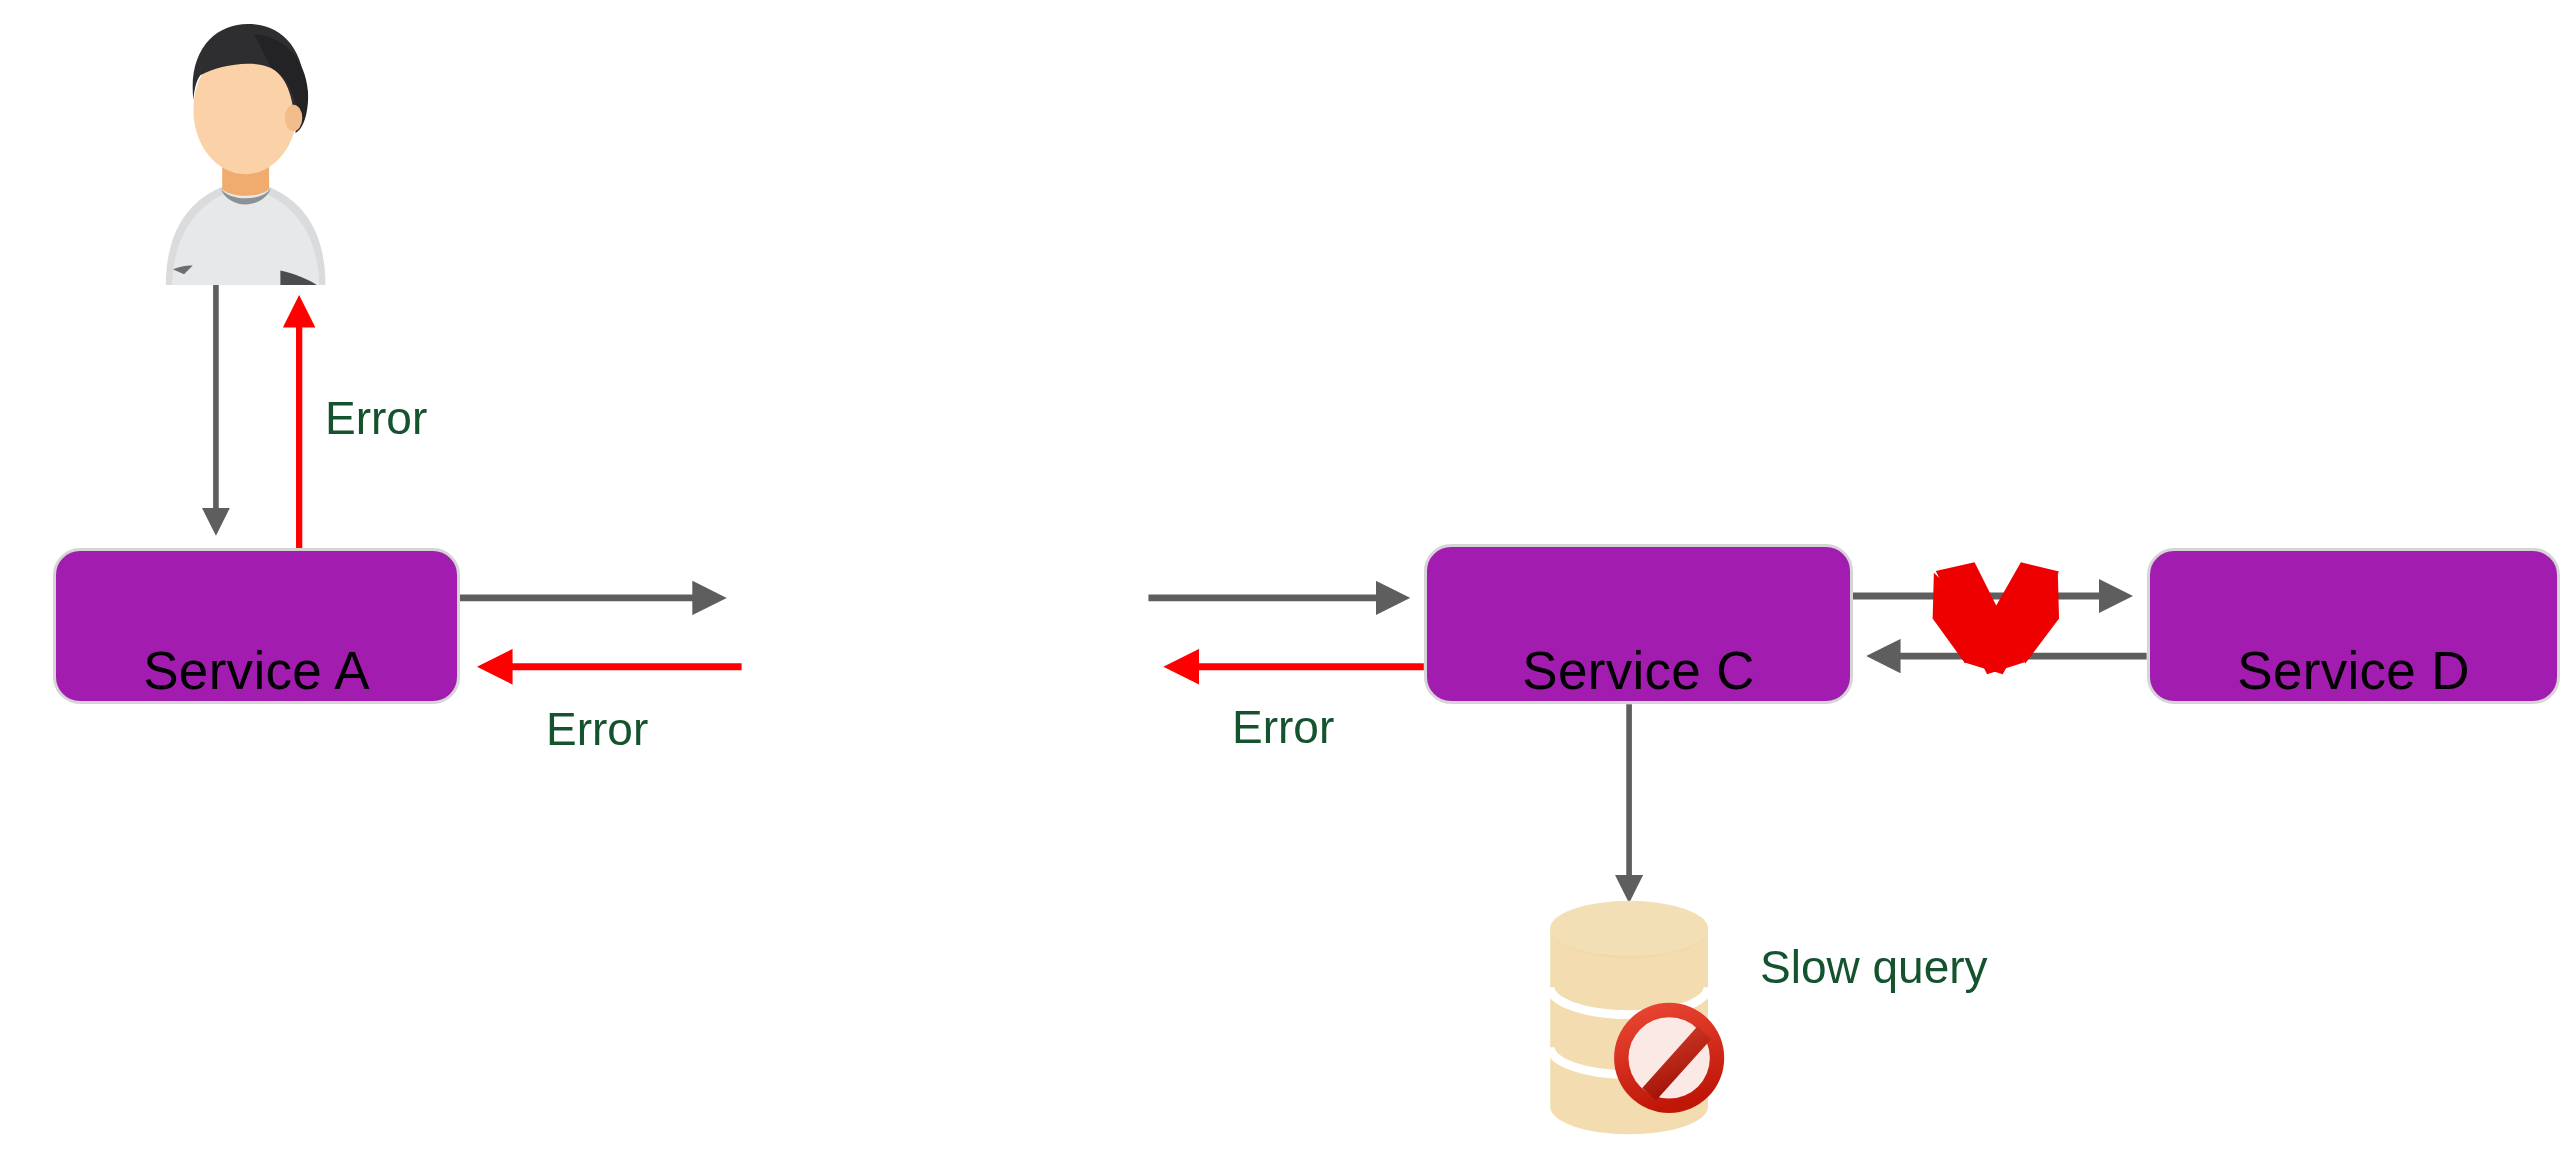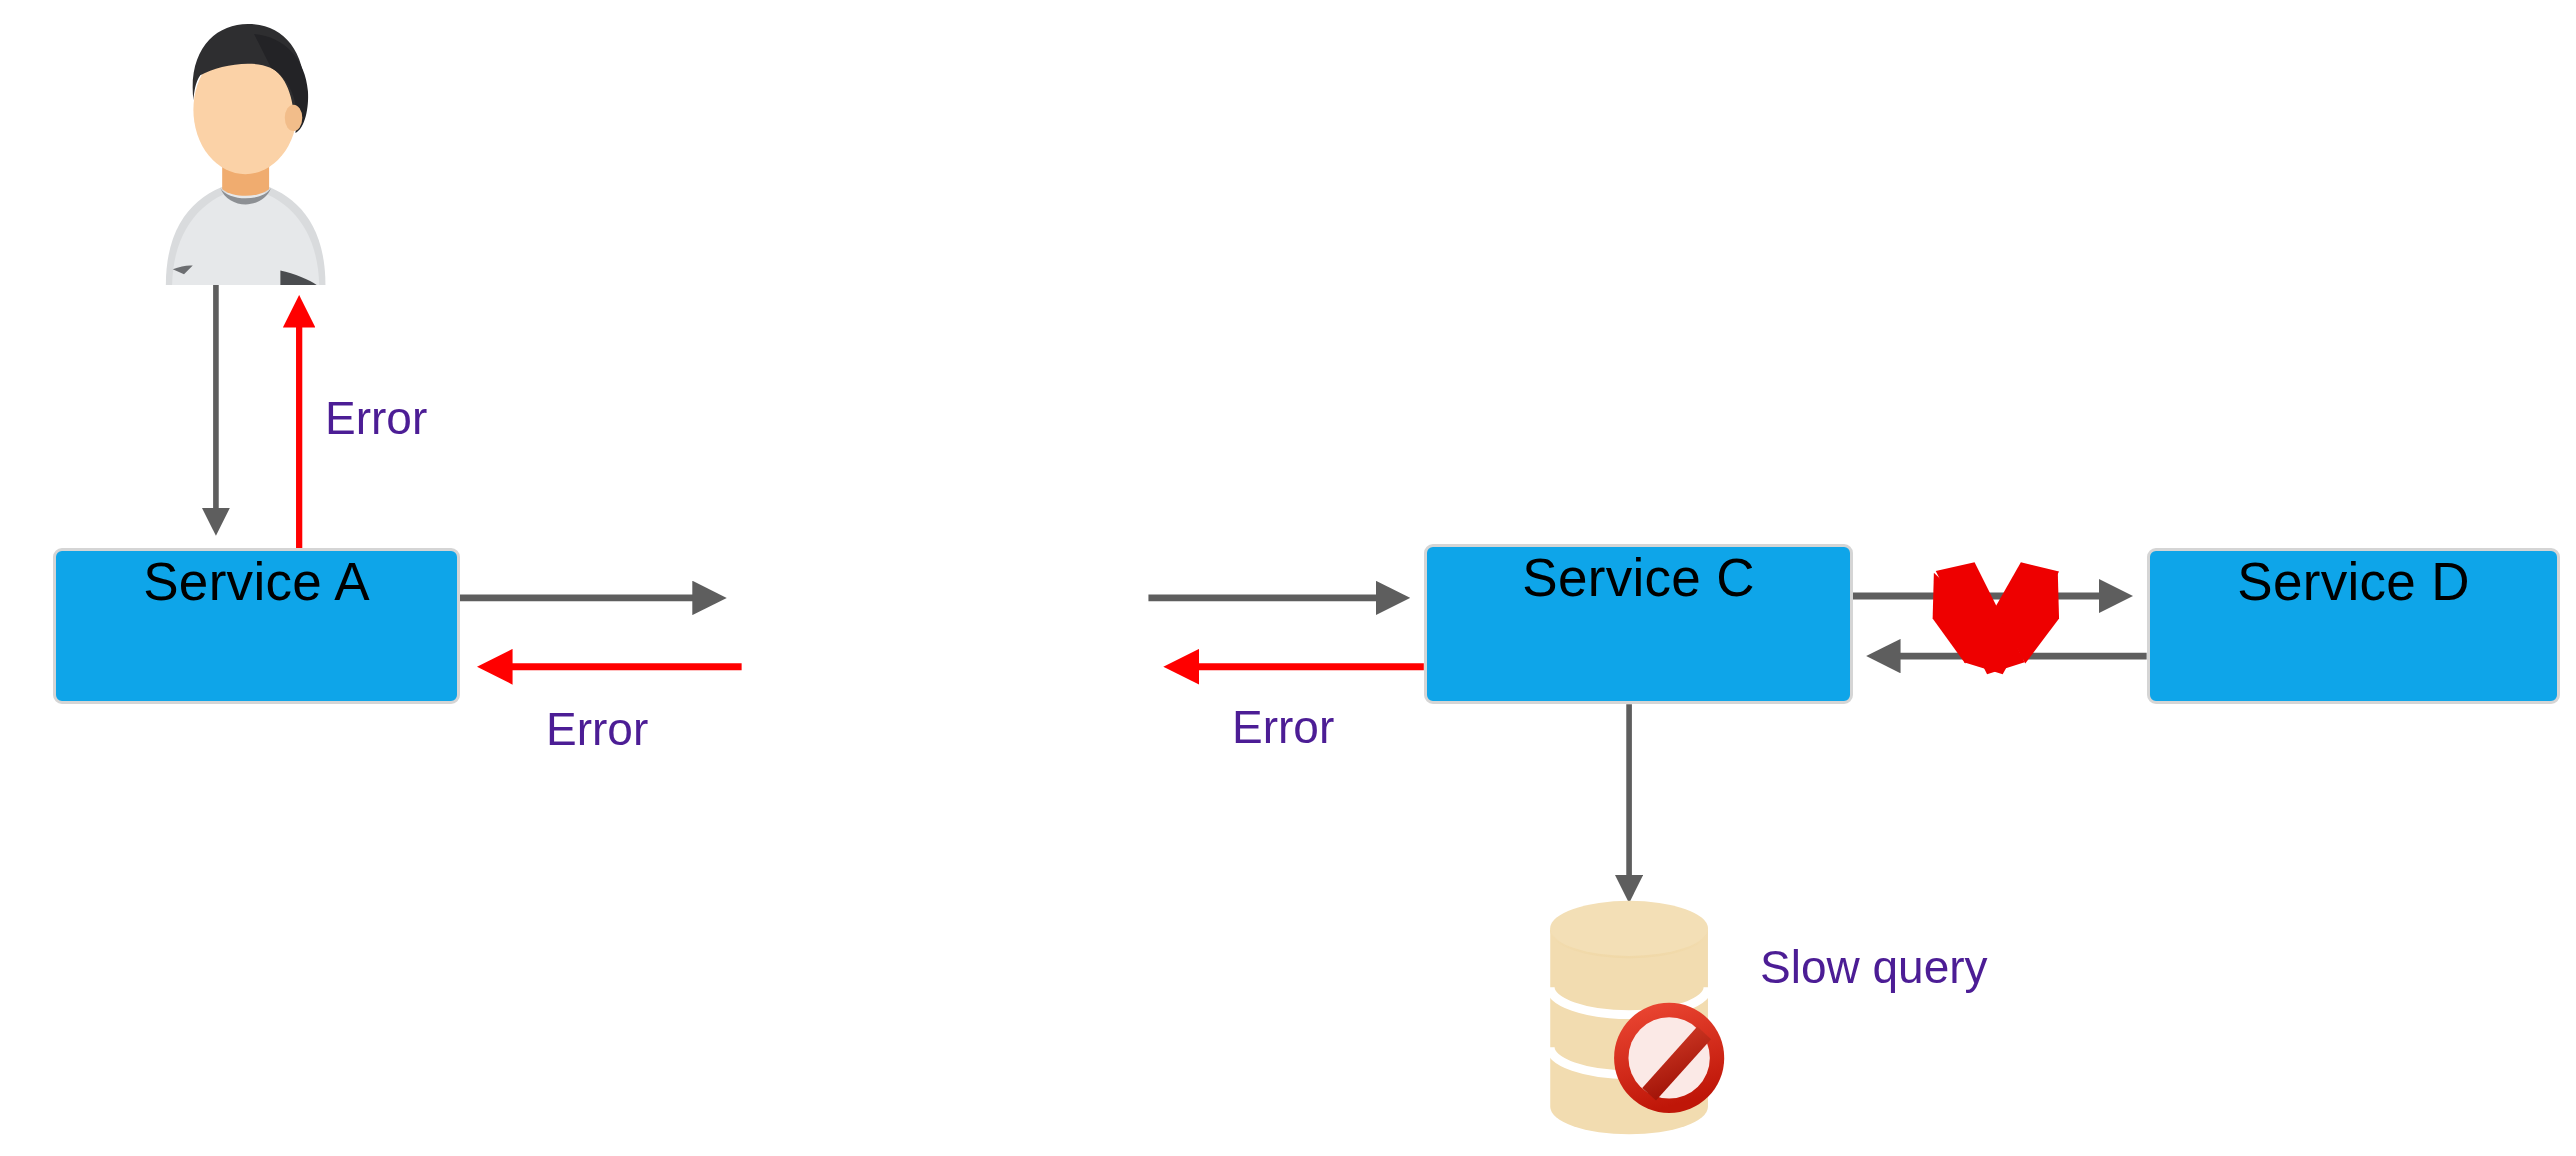--- a/index.html
+++ b/index.html
@@ -13,39 +13,39 @@
   #canvas {
     position: relative;
     width: 2576px;
     height: 1157px;
     background: #ffffff;
     overflow: hidden;
   }
   .node-box {
     position: absolute;
     box-sizing: border-box;
-    background: #0ea5e9;
+    background: #a21caf;
     border: 3.1px solid #d5d5d5;
-    border-radius: 9px;
+    border-radius: 27px;
     display: flex;
-    align-items: flex-start;
+    align-items: flex-end;
     justify-content: center;
   }
   .node-label {
     font-family: "Liberation Sans", sans-serif;
     font-size: 53px;
     color: #000000;
     letter-spacing: 0.3px;
     white-space: nowrap;
   }
   .edge-label {
     position: absolute;
     font-family: "Liberation Sans", sans-serif;
     font-size: 46px;
-    color: #4c1d95;
+    color: #14532d;
     white-space: nowrap;
   }
   .svg-layer {
     position: absolute;
     left: 0;
     top: 0;
     width: 2576px;
     height: 1157px;
     pointer-events: none;
   }

